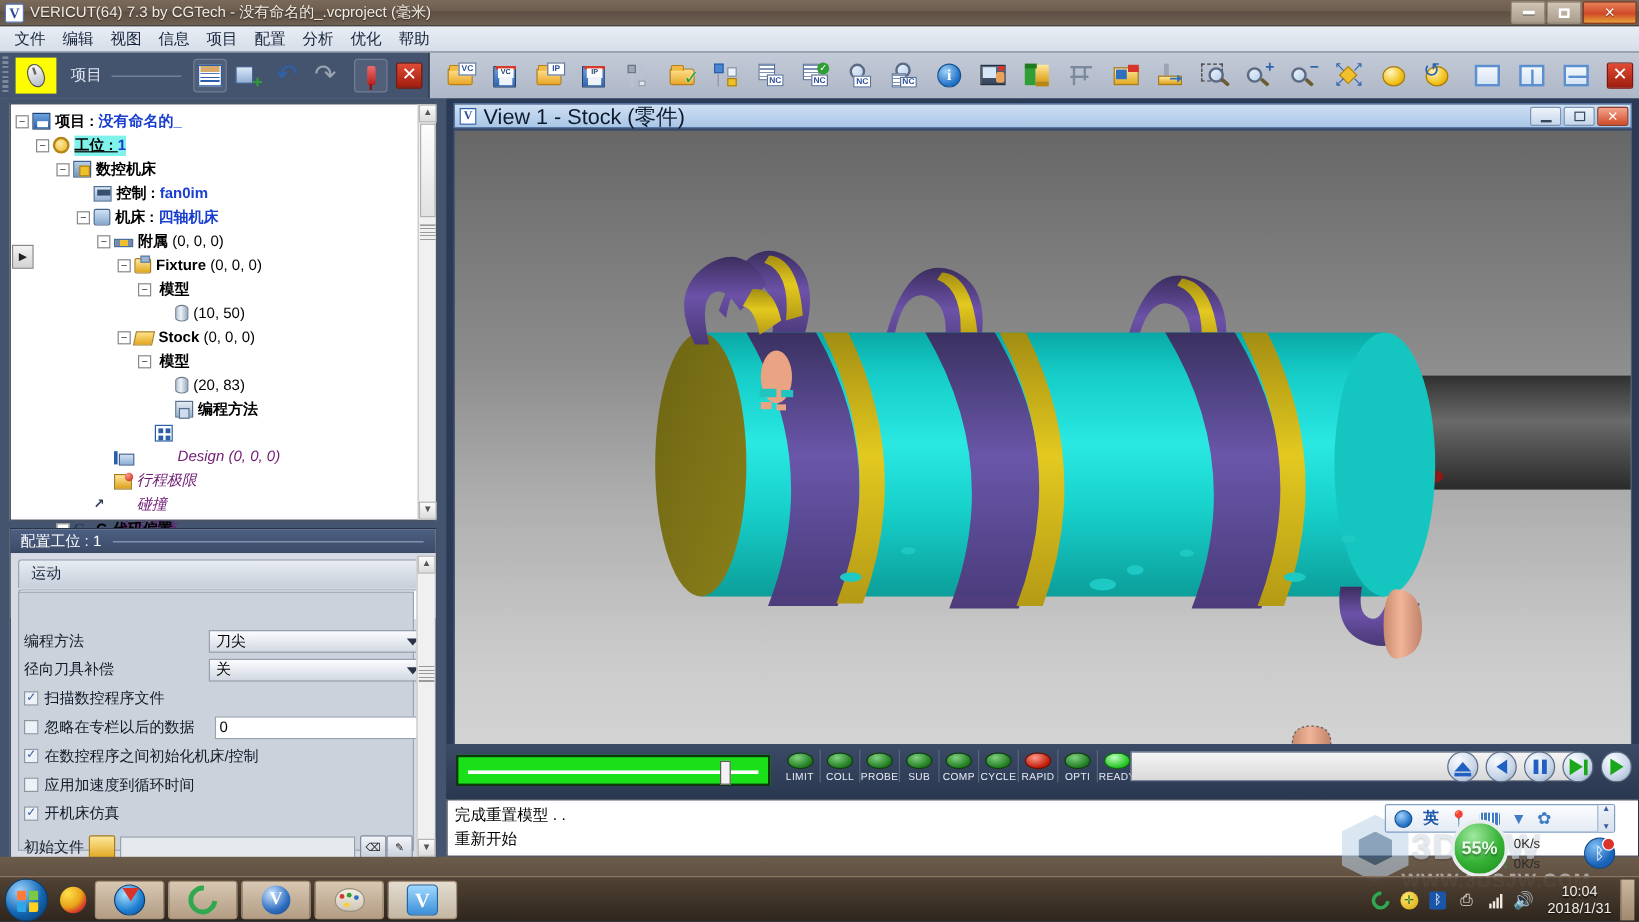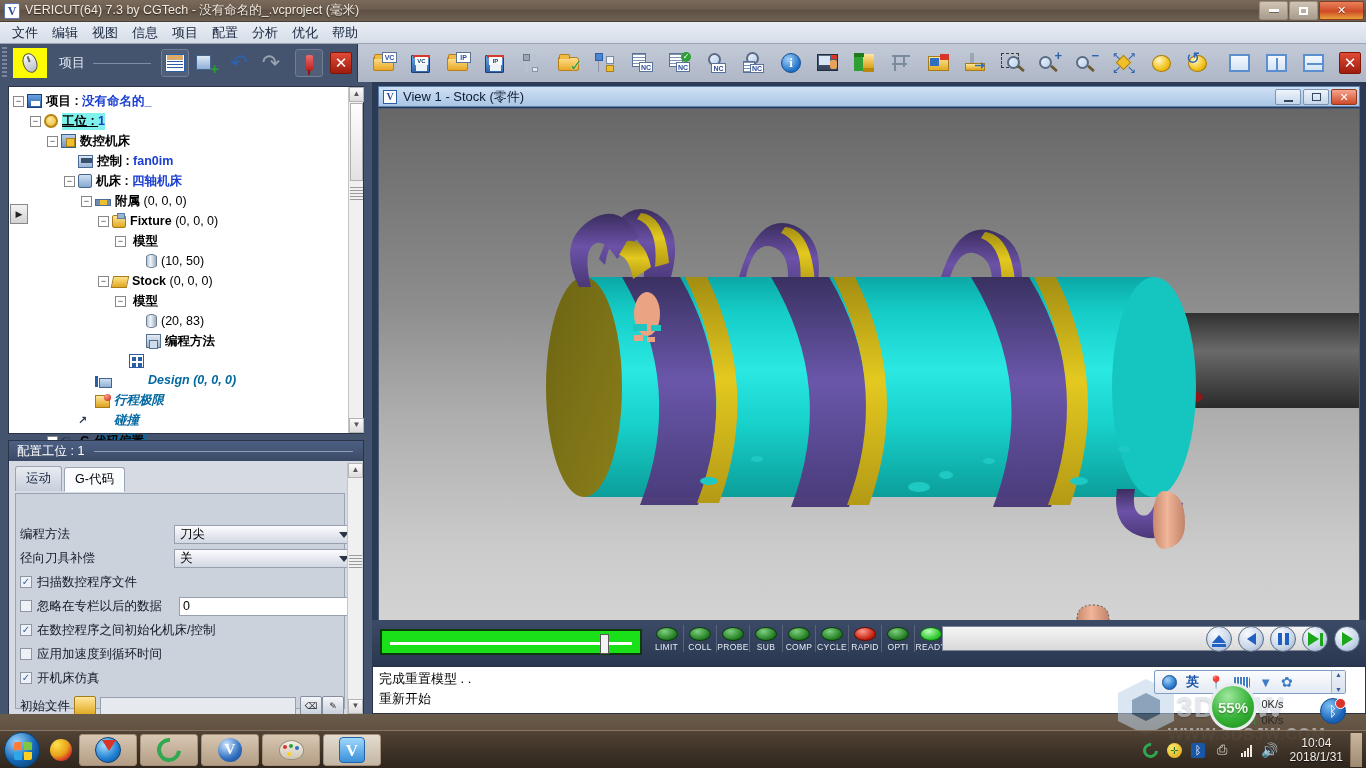--- a/index.html
+++ b/index.html
@@ -154,21 +154,21 @@
   .tree { position:absolute; left:4px; top:4px; right:17px; font-size:12.5px; }
   .tnode { display:flex; align-items:center; height:20px; white-space:nowrap; }
   .tnode .exp {
     width:11px;height:11px;border:1px solid #888;background:#fff;
     font-size:9px;line-height:9px;text-align:center;color:#333;margin-right:3px;flex:0 0 auto;
   }
   .tnode .exp.none { border:none;background:none; }
   .tico { width:16px;height:15px;margin-right:4px;flex:0 0 auto;position:relative; }
   .tval { color:#1a3fd0; font-weight:bold; }
   .sel { background:#7ff2ec; }
-  .tmagenta { color:#0369a1; font-weight:bold; font-style:italic;margin-top:38px; }
+  .tmagenta { color:#701a75; font-weight:normal; font-style:italic;margin-top:38px; }
 
   
   .ic-save { width:15px;height:14px;background:linear-gradient(to bottom,#6aa3e0,#2b62ad);
     border:1px solid #1d3f72;}
   .ic-save:after{content:"";position:absolute;left:3px;bottom:1px;width:9px;height:5px;background:#fff;}
   .ic-gear { width:14px;height:14px;border-radius:50%;
     background:radial-gradient(circle at 40% 35%,#ffe9a0,#e8b526);border:2px solid #b58413;}
   .ic-mach { width:15px;height:14px;background:linear-gradient(to bottom,#b8cfe8,#6f95c4);
     border:1px solid #3c5f8c;}
   .ic-mach:after{content:"";position:absolute;right:0;bottom:0;width:7px;height:7px;
@@ -208,21 +208,21 @@
   
   .cfg-panel {
     position:absolute; left:8px; top:358px; width:356px; height:276px;
     background:#d5dae3; border:1px solid #2a3447;
   }
   .cfg-title {
     height:20px; background:linear-gradient(to bottom,#4d6084,#3b4a66);
     color:#fff; font-size:12.5px; display:flex; align-items:center; padding-left:8px;
   }
   .cfg-title .rule { flex:1; height:1px; background:#8fa0bd; margin-left:10px; margin-right:10px;}
-  .cfg-tabs { display:flex; padding:5px 6px 0 6px; background:#d5dae3;}
+  .cfg-tabs { display:flex; padding:5px 6px 0 6px; background:#d5dae3;flex-direction:column;}
   .cfg-tab {
     padding:3px 10px; font-size:12.5px; border:1px solid #9aa4b4; border-bottom:none;
     background:linear-gradient(to bottom,#e8ecf2,#c7cfdb); color:#16243c; margin-right:2px;
     border-radius:3px 3px 0 0;
   }
   .cfg-tab.active { background:#fbfcfe; color:#000; position:relative; top:1px; border-bottom:1px solid #fbfcfe;}
   .cfg-body {
     position:absolute; left:6px; top:52px; right:18px; bottom:6px;
     background:#ccd2dc; border:1px solid #9aa4b4;
   }
@@ -254,21 +254,21 @@
   
   .view-area { position:absolute; left:372px; top:82px; width:994px; height:638px; background:#2b3a55; }
   .view-title {
     position:absolute; left:6px; top:4px; right:6px; height:21px;
     background:linear-gradient(to bottom,#cfe0f4,#a9c6e6);
     border:1px solid #5c7fae; display:flex; align-items:center;
   }
   .view-title .vicon { width:14px;height:14px;margin-left:4px;margin-right:6px;background:#fff;
     border:1px solid #2b5ea8; color:#2b4d9b; font-weight:bold; font-size:10px; line-height:12px;
     text-align:center; font-family:"Liberation Serif",serif;}
-  .view-title .vtxt { font-size:13px; color:#0d1b2e;text-align:right; }
+  .view-title .vtxt { font-size:18px; color:#0d1b2e;text-align:right; }
   .view-btns { position:absolute; right:2px; top:2px; display:flex; gap:2px; }
   .vbtn { width:26px;height:16px;border:1px solid #7d93b3;border-radius:2px;
     background:linear-gradient(to bottom,#eef4fb,#c6d7ea); display:flex;align-items:center;justify-content:center;}
   .vbtn.close { background:linear-gradient(to bottom,#f4a58f,#cf4a27); border-color:#8d3a20; color:#fff;
     font-size:11px; font-weight:bold; }
   .vbtn .g-min { width:9px;height:2px;background:#33475f;margin-top:7px;}
   .vbtn .g-max { width:9px;height:8px;border:1px solid #33475f;}
 
   .canvas3d {
     position:absolute; left:6px; top:26px; right:6px; height:594px;

